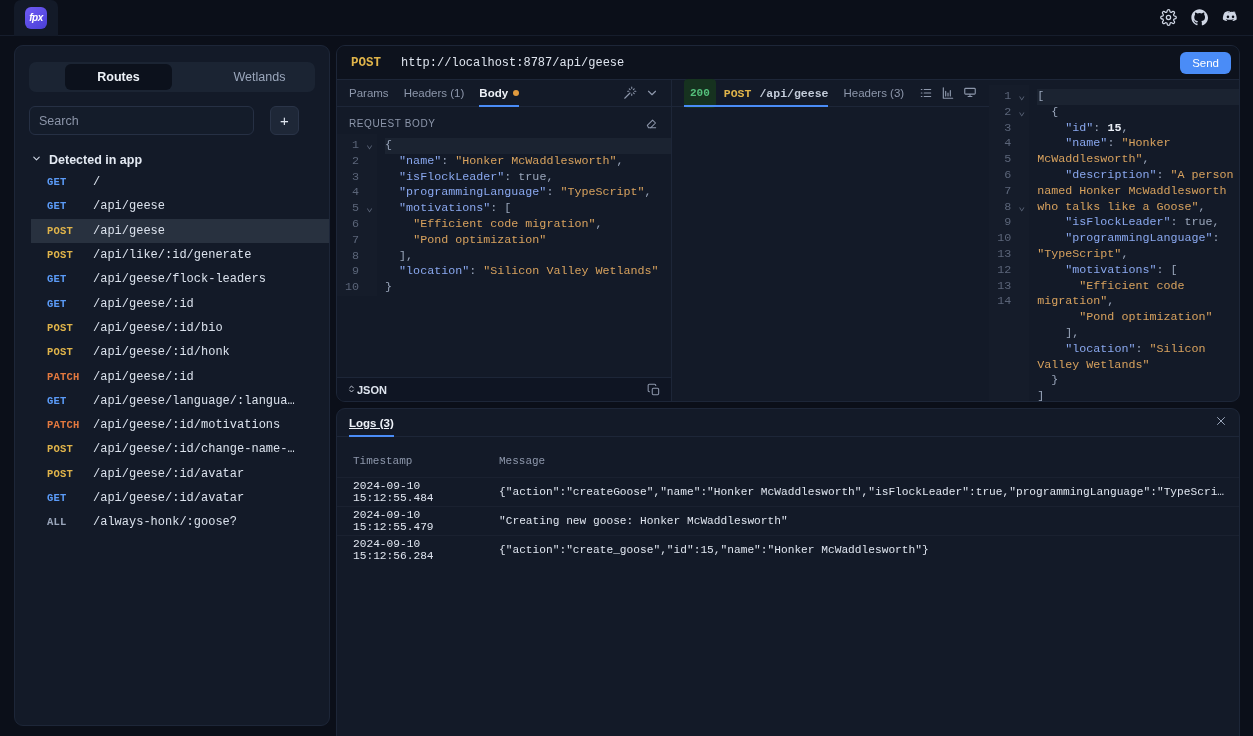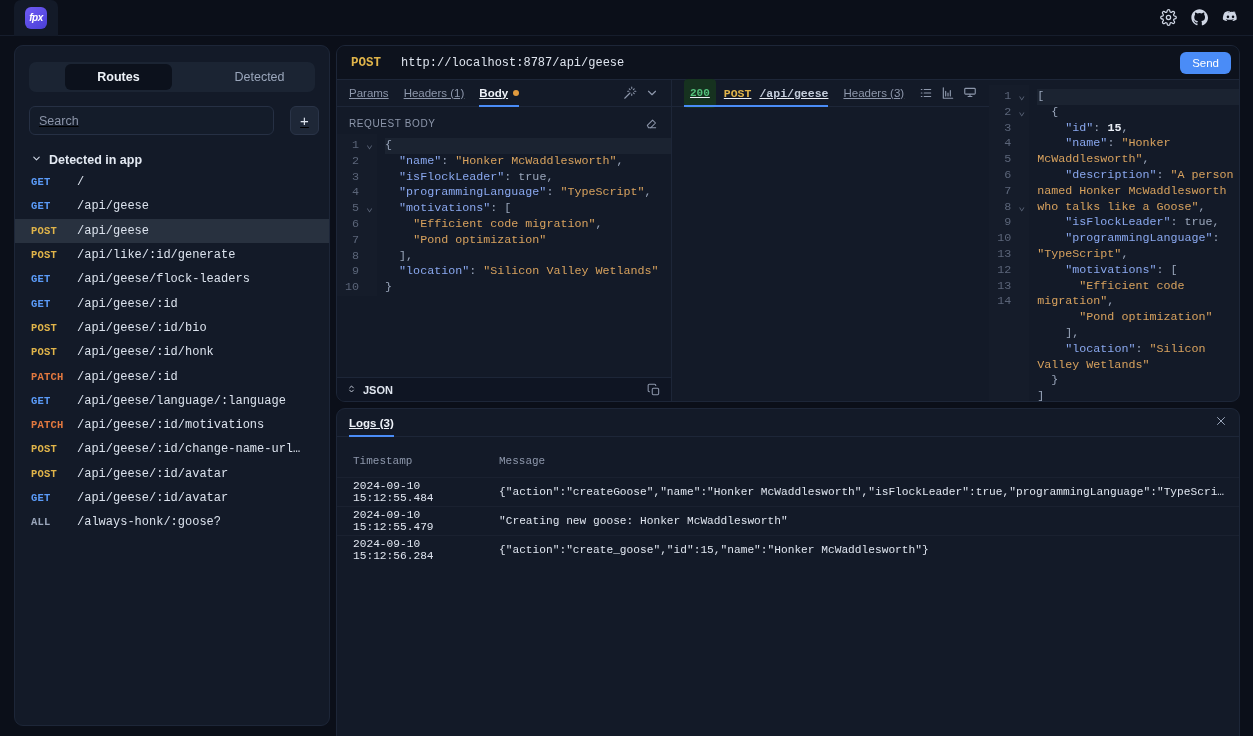--- a/index.html
+++ b/index.html
@@ -41,41 +41,41 @@
   }
   #seg {
     margin: 16px 14px 0 14px; height: 30px; background: #1b2433;
     border-radius: 7px; display: flex; padding: 2px;
   }
   .seg-btn {
     flex: 1; display: flex; align-items: center; justify-content: center;
     font-size: 12.5px; color: #9aa6bb; border-radius: 6px; cursor: pointer; margin-left: 34px;
   }
   .seg-btn.active { background: #0c111c; color: #eef2f8; font-weight: bold; }
-  #searchrow { margin: 14px 10px 0 14px; display: flex; gap: 16px; text-decoration: underline; }
+  #searchrow { margin: 14px 30px 0 14px; display: flex; gap: 16px; }
   #search-input {
     flex: 1; height: 29px; background: #141c2a;
     border: 1px solid #263044; border-radius: 6px;
     color: #e6ebf3; font-size: 12.5px; padding: 0 9px;
     font-family: "Liberation Sans", sans-serif; outline: none;
   }
   #search-input::placeholder { color: #8b94a8; }
   #add-btn {
     width: 29px; height: 29px; background: #1e2737; border: 1px solid #2a3448;
     border-radius: 6px; color: #dfe5ef; font-size: 15px; line-height: 27px;
     text-align: center; cursor: pointer;
   }
   #group-hdr {
     margin: 18px 0 3px 0; padding-left: 16px; display: flex; align-items: center;
     gap: 7px; color: #e3e9f2; font-size: 12.5px; font-weight: bold; cursor: pointer;
   }
   #routelist { margin-top: 2px; }
   .route {
     height: 24.3px; display: flex; align-items: center; cursor: pointer;
-    padding-left: 16px; padding-right: 28px;
+    padding-left: 16px; padding-right: 28px; margin-left: 16px;
   }
   .route.sel { background: #28313f; }
   .route .m {
     width: 46px; flex: none; font-size: 10.5px; font-weight: bold;
     font-family: "Liberation Mono", monospace; letter-spacing: 0.2px;
   }
   .route .p {
     font-size: 12px; color: #dbe2ed; font-family: "Liberation Mono", monospace;
     white-space: nowrap; overflow: hidden; text-overflow: ellipsis;
   }
@@ -105,21 +105,21 @@
   #splitrow { display: flex; height: 322px; }
   #reqside { width: 335px; border-right: 1px solid #1d2638; display: flex; flex-direction: column; }
   #resside { flex: 1; display: flex; flex-direction: row; }
 
   .tabbar {
     height: 27px; display: flex; align-items: center; gap: 15px;
     padding: 0 12px; border-bottom: 1px solid #1d2638; position: relative;
   }
   .tab {
     font-size: 11.5px; color: #8d97ab; height: 27px; line-height: 27px;
-    cursor: pointer; position: relative; display: flex; align-items: center; gap: 5px; text-decoration: underline;
+    cursor: pointer; position: relative; display: flex; align-items: center; gap: 5px;
   }
   .tab.active { color: #eef2f8; font-weight: bold; }
   .tab.active:after {
     content: ""; position: absolute; left: 0; right: 0; bottom: 0;
     height: 2px; background: #4a8cf7;
   }
   .dot { width: 6px; height: 6px; border-radius: 50%; background: #e09a3e; display: block; }
   .tabicons { margin-left: auto; display: flex; align-items: center; gap: 8px; }
   .mini { width: 14px; height: 14px; color: #8d97ab; display: block; }
 
@@ -146,21 +146,21 @@
   .code { padding: 4px 0 0 8px; color: #cfd7e3; flex: 1; white-space: pre-wrap; word-break: break-word; }
   .code .ln.first { background: #1b2331; }
   .k { color: #8aa8ef; }
   .s { color: #d8a25e; }
   .b { color: #9aa6bb; }
   .n { color: #e9eef6; font-weight: bold; }
   .pn { color: #9aa6bb; }
 
   #jsonfoot {
     height: 25px; background: #0f1523; border-top: 1px solid #1d2638;
-    display: flex; align-items: center; padding: 12px 10px; gap: 7px;
+    display: flex; align-items: center; padding: 12px 10px; gap: 1px;
   }
   #jsonfoot .lbl { font-size: 11px; color: #dfe5ef; font-weight: bold; }
 
   
   #logspanel {
     position: absolute; left: 0; top: 363px; width: 904px; height: 363px;
     background: #131a28; border: 1px solid #1d2638; border-radius: 9px; overflow: hidden;
   }
   #logs-tabbar {
     height: 28px; display: flex; align-items: center; padding: 0 12px;
@@ -209,21 +209,21 @@
       <svg class="tico" viewBox="0 0 24 24" fill="currentColor">
         <path d="M20 4.5A17 17 0 0 0 15.8 3l-.3.5c1.5.4 2.2.9 3 1.5a12 12 0 0 0-9-.3L8 4.5a13 13 0 0 1 3.5-1L11.2 3A17 17 0 0 0 4 4.5C1.6 8 1 11.4 1.3 14.8A17 17 0 0 0 6.4 17l1-1.4c-.8-.3-1.5-.7-2.1-1.2l.5-.4a12 12 0 0 0 10.4 0l.5.4c-.6.5-1.3.9-2.1 1.2l1 1.4a17 17 0 0 0 5.1-2.2c.4-4-.6-7.3-2.7-10.3zM8.4 13c-1 0-1.8-.9-1.8-2s.8-2 1.8-2 1.8.9 1.8 2-.8 2-1.8 2zm7.2 0c-1 0-1.8-.9-1.8-2s.8-2 1.8-2 1.8.9 1.8 2-.8 2-1.8 2z"></path>
       </svg>
     </span>
   </div>
 </div>
 
 <div id="sidebar">
   <div id="seg">
     <div class="seg-btn active">Routes</div>
-    <div class="seg-btn">Detected</div>
+    <div class="seg-btn">Wetlands</div>
   </div>
   <div id="searchrow">
     <input id="search-input" placeholder="Search" style="">
     <div id="add-btn">+</div>
   </div>
   <div id="group-hdr">
     <span>
       <svg width="11" height="11" viewBox="0 0 24 24" fill="none" stroke="#cfd6e4" stroke-width="2.4" stroke-linecap="round" stroke-linejoin="round">
           <polyline points="6 9 12 15 18 9"></polyline>
         </svg>

